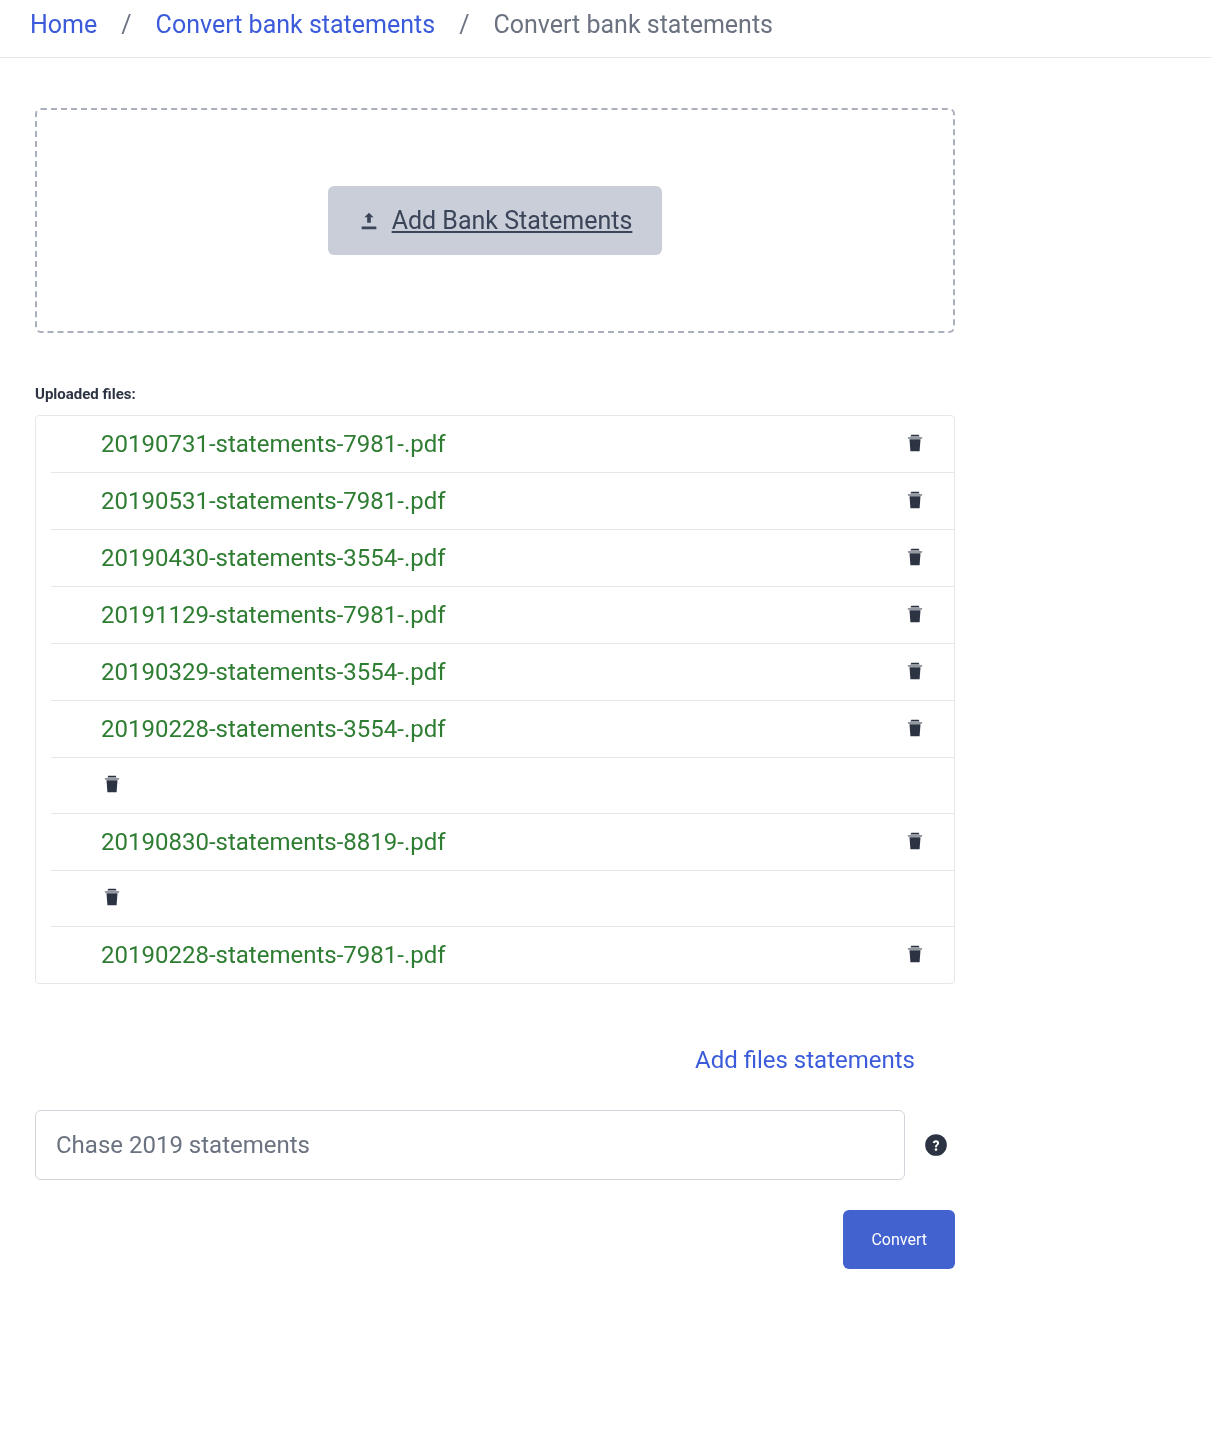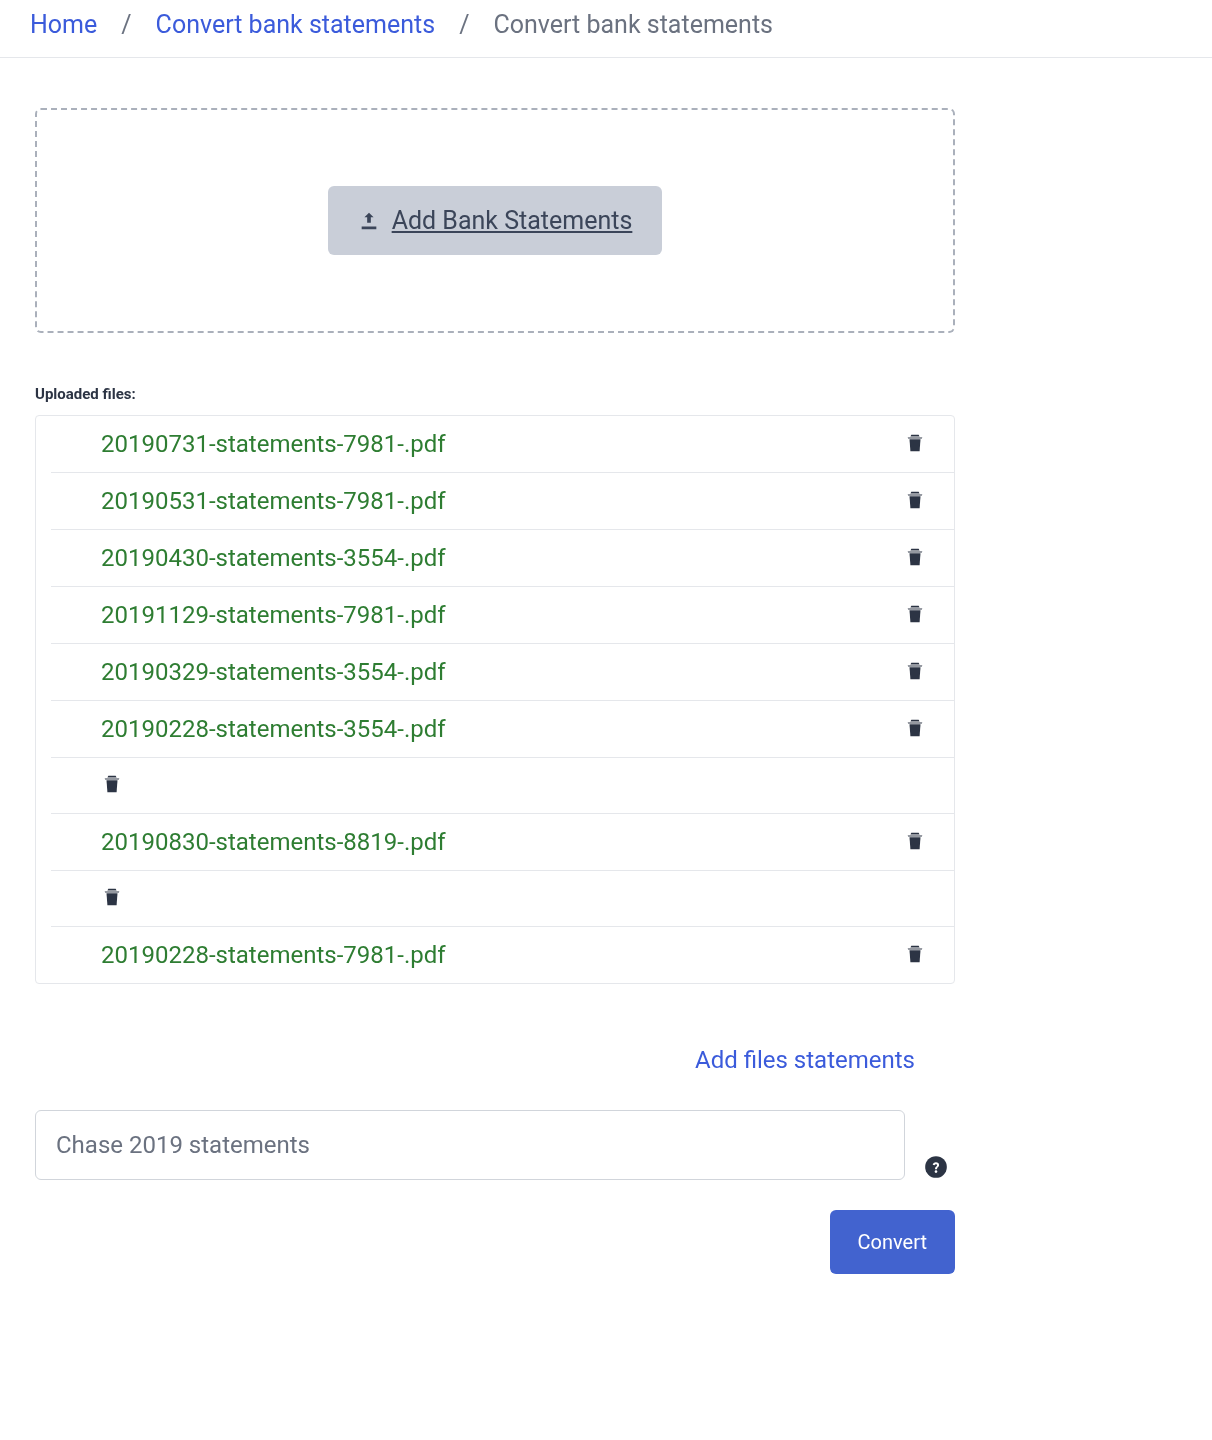--- a/index.html
+++ b/index.html
@@ -105,21 +105,21 @@
       padding: 62px 0 36px 0;
       margin-right: 40px;
     }
     .add-more-link {
       color: #3b5bdb;
       font-size: 24px;
       text-decoration: none;
     }
     .input-row {
       display: flex;
-      align-items: flex-end;
+      align-items: center;
       gap: 18px;
       margin-bottom: 30px;
     }
     .name-input {
       flex: 1;
       padding: 20px 20px;
       font-size: 24px;
       border: 1px solid #d1d5db;
       border-radius: 6px;
       font-family: inherit;
@@ -135,21 +135,21 @@
       color: #2c3444;
     }
     .convert-row {
       display: flex;
       justify-content: flex-end;
     }
     .convert-button {
       background: #4263cf;
       border: none;
       color: #ffffff;
-      font-size: 20px;
+      font-size: 16px;
       padding: 20px 28px;
       border-radius: 6px;
       cursor: pointer;
       font-family: inherit;
     }
   </style>
 </head>
 <body>
 
 <nav class="breadcrumb">

